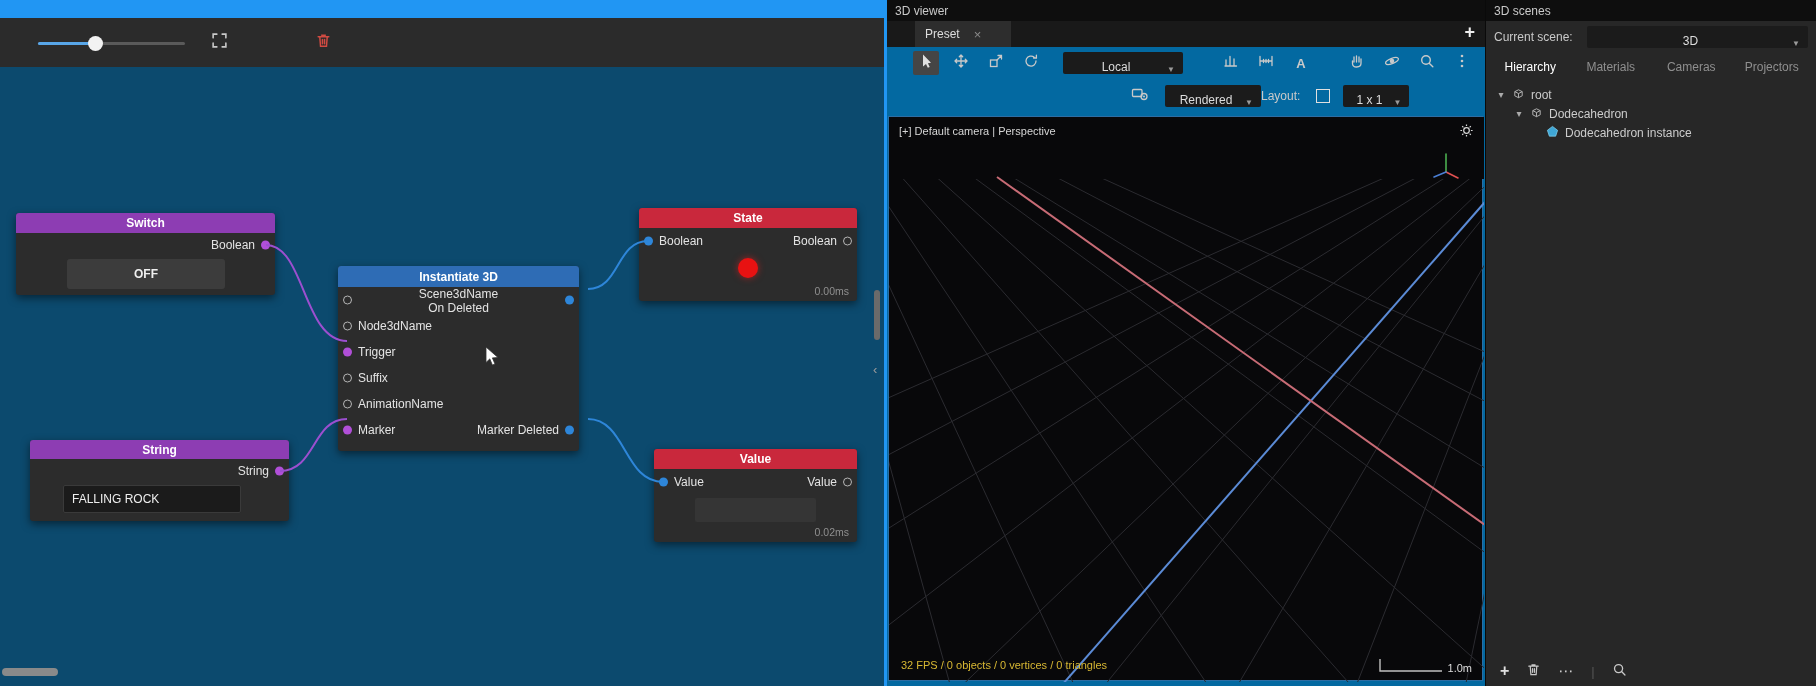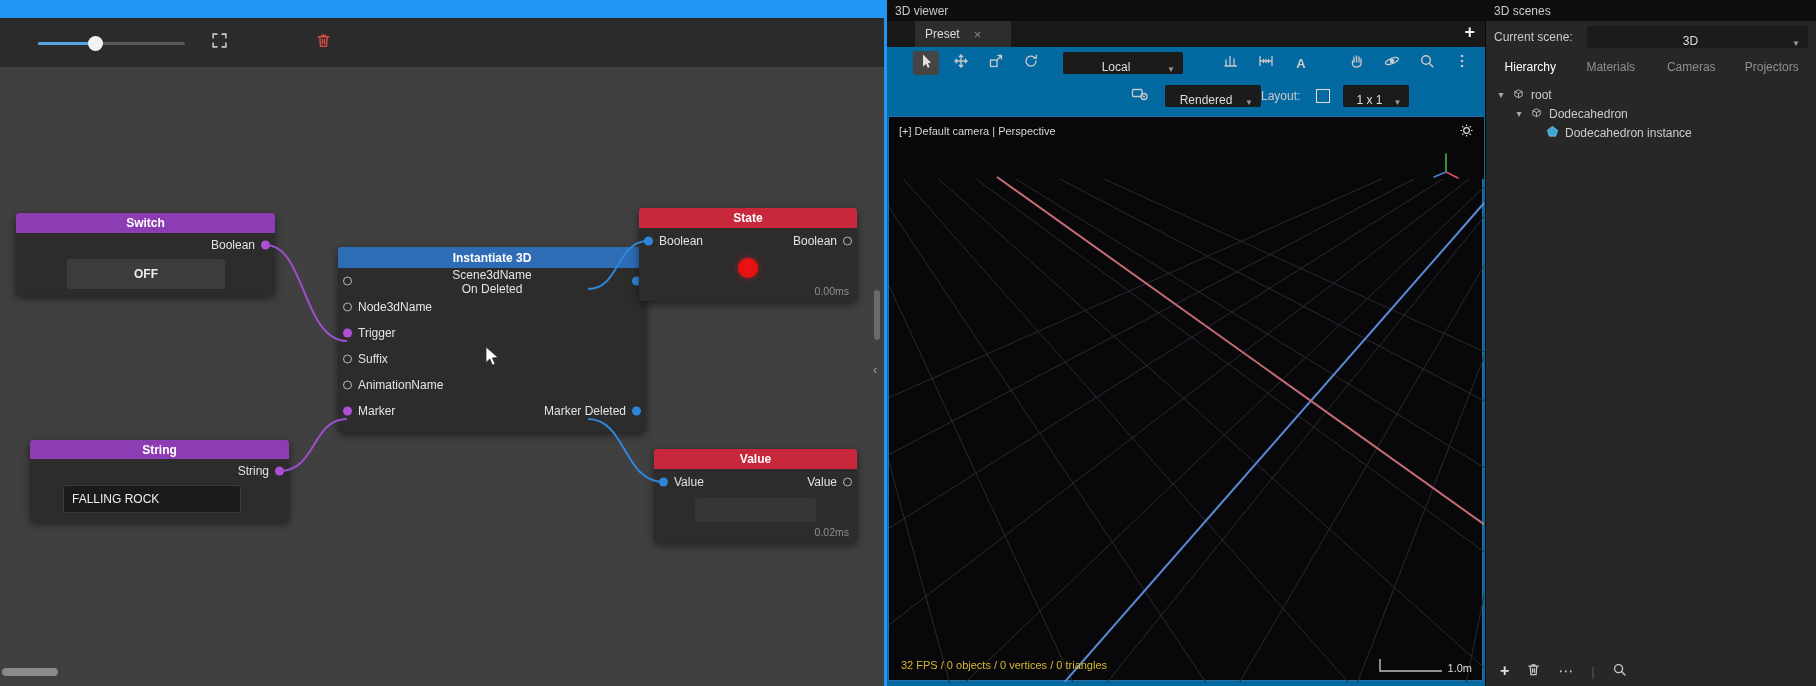--- a/index.html
+++ b/index.html
@@ -1,20 +1,20 @@
 <!DOCTYPE html>
 <html><head>
 <meta charset="utf-8">
 <style>
   * { margin:0; padding:0; box-sizing:border-box; }
   html,body { width:1816px; height:686px; overflow:hidden; background:#141414;
               font-family:"Liberation Sans", sans-serif; position:relative; }
 
   
-  .editor-panel { position:absolute; left:0; top:0; width:886px; height:686px; background:#404040; }
+  .editor-panel { position:absolute; left:0; top:0; width:886px; height:686px; background:#0c4a6e; }
   .top-accent { position:absolute; left:0; top:0; width:886px; height:18px; background:#2196f3; }
   .blue-divider { position:absolute; left:884px; top:0; width:3px; height:686px; background:#2196f3; z-index:8; }
   .editor-toolbar { position:absolute; left:0; top:18px; width:886px; height:49px; background:#2b2b2b; }
 
   .slider { position:absolute; left:38px; top:17px; width:147px; height:16px; }
   .slider-track { position:absolute; left:0; right:0; top:7px; height:3px; background:#5a5a5a; border-radius:2px; }
   .slider-fill  { position:absolute; left:0; top:7px; width:57px; height:3px; background:#58a6e8; border-radius:2px; }
   .slider-handle{ position:absolute; left:50px; top:1px; width:15px; height:15px; border-radius:50%; background:#f2f2f2; }
 
   .tool-btn { position:absolute; top:12px; width:24px; height:24px; display:flex; align-items:center; justify-content:center; }
@@ -138,21 +138,21 @@
 
   <div class="node" style="left:16px; top:213px; width:259px; height:82px;">
     <div class="node-header hdr-purple" style="height:20px;">Switch</div>
     <div class="port-row" style="height:24px; justify-content:flex-end;">
       <span>Boolean</span>
       <span class="dot r purple"></span>
     </div>
     <div class="off-btn">OFF</div>
   </div>
 
-  <div class="node" style="left:338px; top:247px; width:308px; height:185px;">
+  <div class="node" style="left:338px; top:266px; width:241px; height:185px;">
     <div class="node-header hdr-blue" style="height:21px;">Instantiate 3D</div>
     <div class="port-row" style="height:26px;flex-direction:column;">
       <span class="dot l hollow"></span>
       <span>Scene3dName</span>
       <span class="spacer"></span>
       <span>On Deleted</span>
       <span class="dot r blue"></span>
     </div>
     <div class="port-row" style="height:26px;">
       <span class="dot l hollow"></span>

